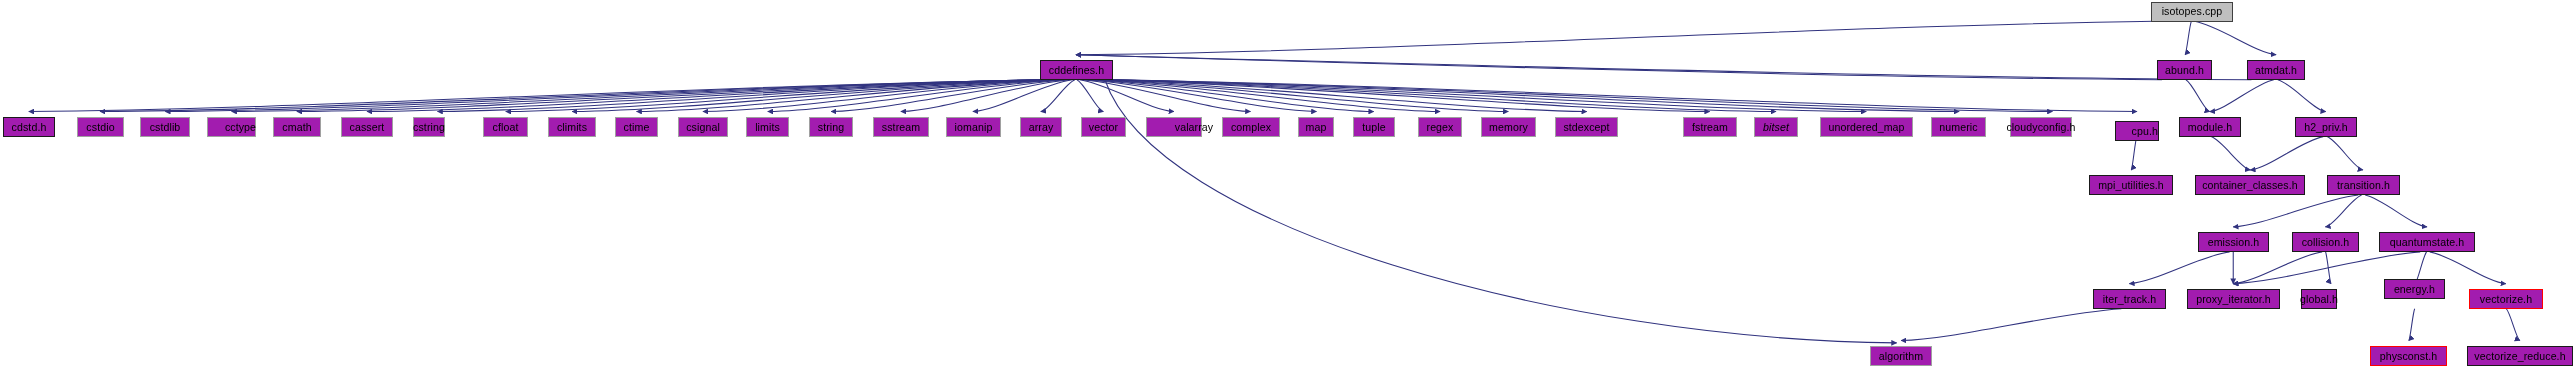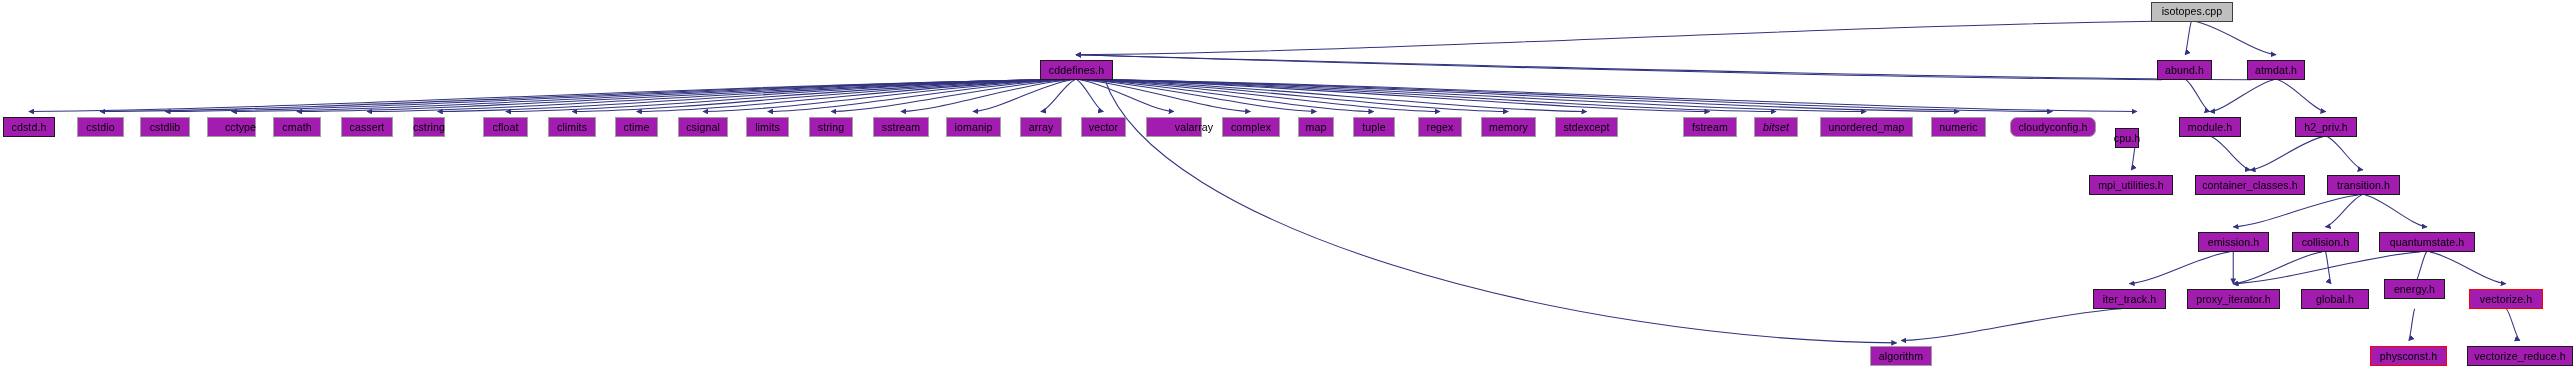--- a/index.html
+++ b/index.html
@@ -211,24 +211,24 @@
       </div>
       <div class="node" style="left: 1754px; top: 117px; width: 44px; font-style: italic;">
         <span class="node-label">bitset</span>
       </div>
       <div class="node" style="left: 1820px; top: 117px; width: 93px;">
         <span class="node-label">unordered_map</span>
       </div>
       <div class="node" style="left: 1931px; top: 117px; width: 55px;">
         <span class="node-label">numeric</span>
       </div>
-      <div class="node" style="left: 2010px; top: 117px; width: 86px; border-radius: 7px;">
+      <div class="node" style="left: 2010px; top: 117px; width: 62px;">
         <span class="node-label">cloudyconfig.h</span>
       </div>
-      <div class="node strong" style="left: 2115px; top: 128px; width: 24px;">
+      <div class="node strong" style="left: 2115px; top: 121px; width: 44px; justify-content: flex-end;">
         <span class="node-label">cpu.h</span>
       </div>
       <div class="node strong" style="left: 2179px; top: 117px; width: 62px;">
         <span class="node-label">module.h</span>
       </div>
       <div class="node strong" style="left: 2295px; top: 117px; width: 62px;">
         <span class="node-label">h2_priv.h</span>
       </div>
       <div class="node strong" style="left: 2089px; top: 175px; width: 84px;">
         <span class="node-label">mpi_utilities.h</span>
@@ -247,21 +247,21 @@
       </div>
       <div class="node strong" style="left: 2379px; top: 232px; width: 96px;">
         <span class="node-label">quantumstate.h</span>
       </div>
       <div class="node strong" style="left: 2093px; top: 289px; width: 73px;">
         <span class="node-label">iter_track.h</span>
       </div>
       <div class="node strong" style="left: 2187px; top: 289px; width: 93px;">
         <span class="node-label">proxy_iterator.h</span>
       </div>
-      <div class="node strong" style="left: 2301px; top: 289px; width: 68px;">
+      <div class="node strong" style="left: 2301px; top: 289px; width: 36px;">
         <span class="node-label">global.h</span>
       </div>
       <div class="node strong" style="left: 2384px; top: 279px; width: 61px;">
         <span class="node-label">energy.h</span>
       </div>
       <div class="node danger" style="left: 2469px; top: 289px; width: 74px;">
         <span class="node-label">vectorize.h</span>
       </div>
       <div class="node" style="left: 1870px; top: 346px; width: 62px;">
         <span class="node-label">algorithm</span>

